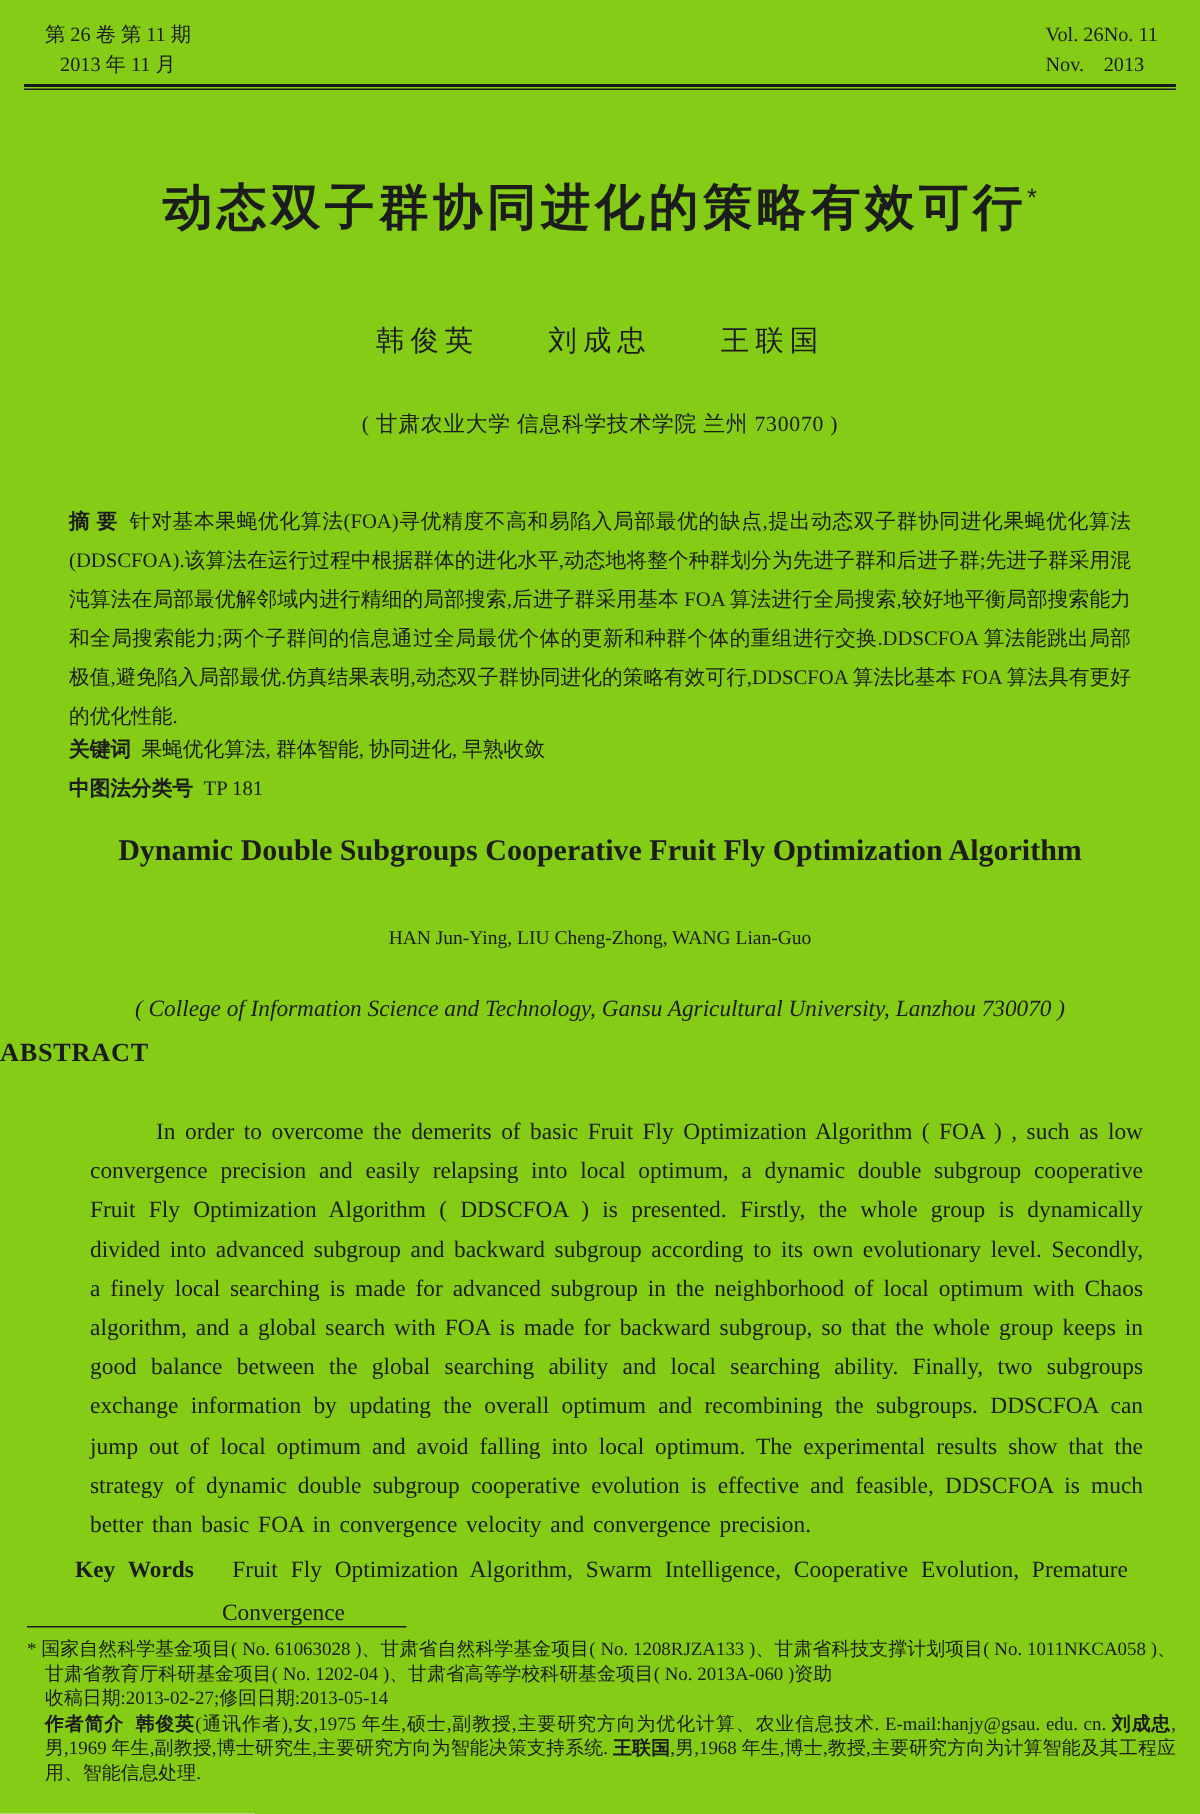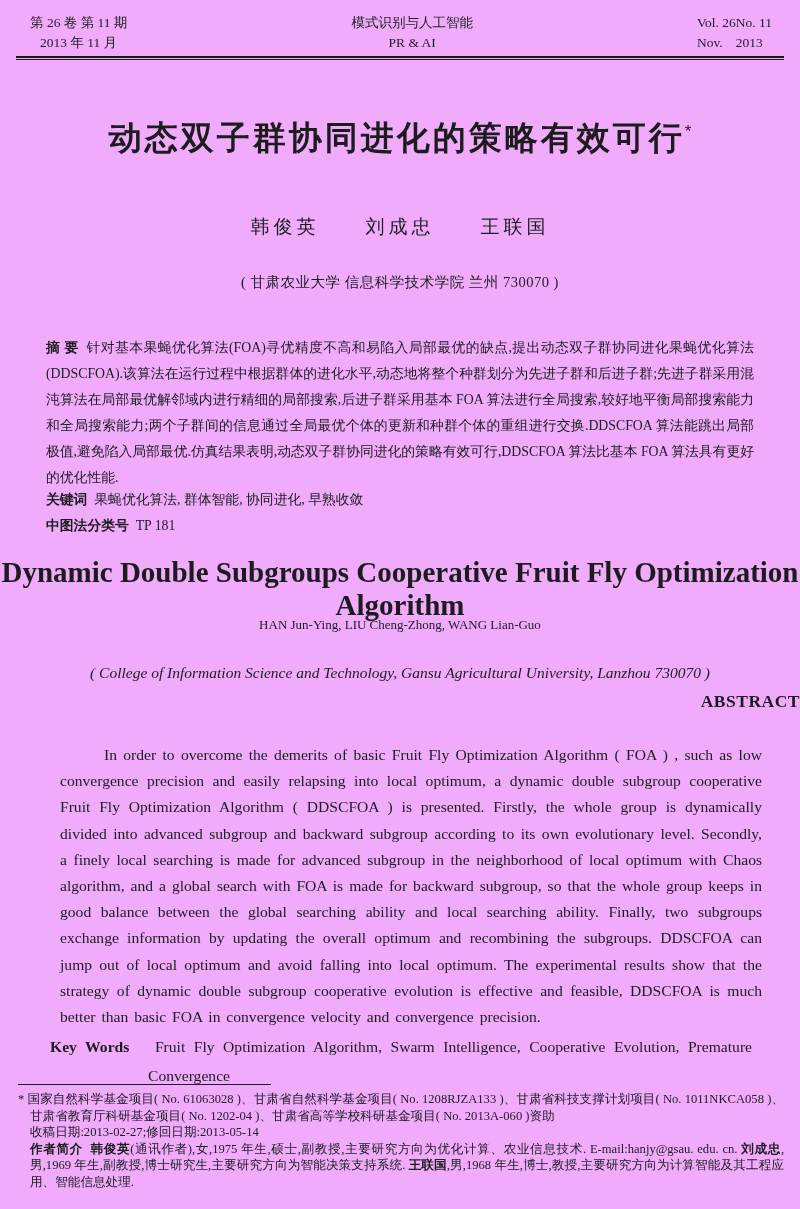--- a/index.html
+++ b/index.html
@@ -4,21 +4,21 @@
 <style>
   * { margin: 0; padding: 0; box-sizing: border-box; }
   html, body { background: #ffffff; }
   body {
     width: 800px; height: 1209px;
     position: relative;
     font-family: "Liberation Serif", "DejaVu Serif", serif;
     color: #1c1c1c;
     overflow: hidden;
   }
-  .page { position: absolute; inset: 0; background: #f0abfc; }
+  .page { position: absolute; inset: 0; background: #84cc16; }
 
   
   .running-head {
     position: absolute; top: 13px; left: 30px; right: 28px;
     display: flex; justify-content: space-between; align-items: flex-start;
     font-size: 13.5px; line-height: 20px;
   }
   .rh-left { text-align: left; }
   .rh-left .l2 { padding-left: 10px; }
   .rh-center { text-align: center; }
@@ -55,33 +55,33 @@
   .b-hei { font-family: "Liberation Sans", "DejaVu Sans", sans-serif; font-weight: bold; }
   .cn-keywords {
     position: absolute; top: 487px; left: 46px; width: 708px;
     font-size: 13.8px; line-height: 26px;
   }
   .cn-keywords p { margin: 0; }
 
   
   .en-title {
     position: absolute; top: 556px; left: 0; width: 100%;
-    text-align: center; font-weight: bold; font-size: 29px;
+    text-align: center; font-weight: bold; font-size: 20px;
   }
   .en-authors {
     position: absolute; top: 617px; left: 0; width: 100%;
     text-align: center; font-size: 13px;
   }
   .en-affiliation {
     position: absolute; top: 664px; left: 0; width: 100%;
     text-align: center; font-size: 15.5px; font-style: italic;
   }
   .abstract-heading {
     position: absolute; top: 691px; left: 0; width: 100%;
-    text-align: right; font-weight: bold; font-size: 17.5px; letter-spacing: 0.5px;
+    text-align: left; font-weight: bold; font-size: 17.5px; letter-spacing: 0.5px;
   }
   .en-abstract {
     position: absolute; top: 742px; left: 60px; width: 702px;
     font-size: 15.6px; line-height: 26.2px;
     text-align: justify; text-indent: 44px; word-spacing: 2px;
   }
   .en-keywords {
     position: absolute; top: 1032px; left: 50px; width: 702px;
     font-size: 15.6px; line-height: 29px;
     padding-left: 98px; text-indent: -98px; word-spacing: 2px;
@@ -103,24 +103,20 @@
 </style>
 </head>
 <body>
 
 <div class="page">
 
   <div class="running-head">
     <div class="rh-left">
       <div class="l1">第 26 卷  第 11 期</div>
       <div class="l2">2013 年 11 月</div>
-    </div>
-    <div class="rh-center">
-      <div>模式识别与人工智能</div>
-      <div>PR &amp; AI</div>
     </div>
     <div class="rh-right">
       <span>Vol. 26</span>
       <span>No. 11</span>
       <span>Nov.</span>
       <span>2013</span>
     </div>
   </div>
   <div class="double-rule"></div>
 

